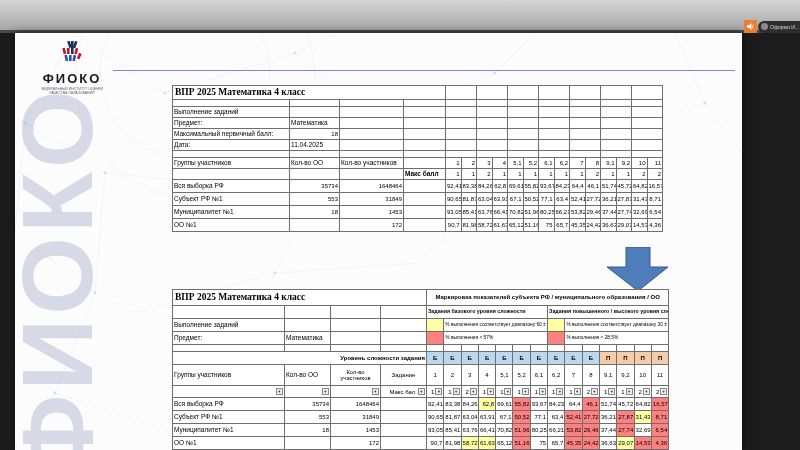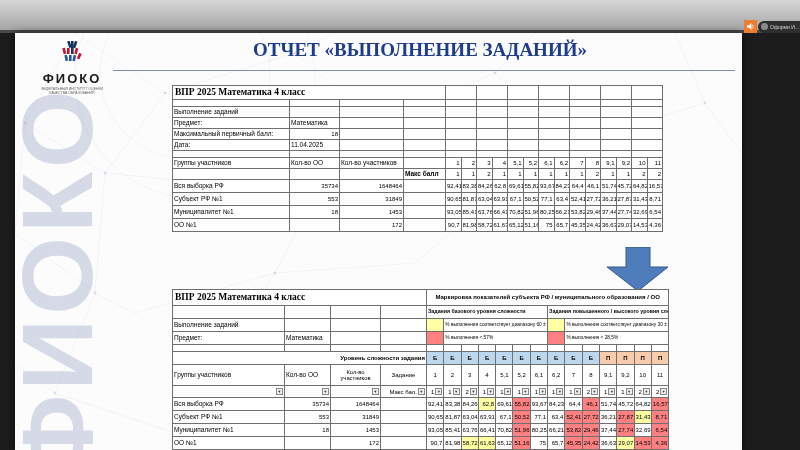--- a/index.html
+++ b/index.html
@@ -125,21 +125,20 @@
           <rect x="10" y="14" width="2.6" height="6" fill="#2255a4" transform="rotate(-12 11 17)"></rect>
           <rect x="14" y="14" width="2.6" height="6" fill="#2255a4"></rect>
           <rect x="18" y="14" width="2.6" height="6" fill="#2255a4" transform="rotate(12 19 17)"></rect>
           <rect x="23" y="12" width="2.6" height="6" fill="#c8102e" transform="rotate(24 24 15)"></rect>
         </g>
       </svg>
       <div class="lname">ФИОКО</div>
       <div class="lsub">ФЕДЕРАЛЬНЫЙ ИНСТИТУТ ОЦЕНКИ КАЧЕСТВА ОБРАЗОВАНИЯ</div>
     </div>
 
-    <div id="title">ОТЧЕТ «ВЫПОЛНЕНИЕ ЗАДАНИЙ»</div>
     <div id="hrule"></div>
 
     <table id="t1">
         <colgroup>
           <col style="width:117px">
           <col style="width:50px">
           <col style="width:64px">
           <col style="width:42px">
           <col style="width:15.5px">
           <col style="width:15.5px">

